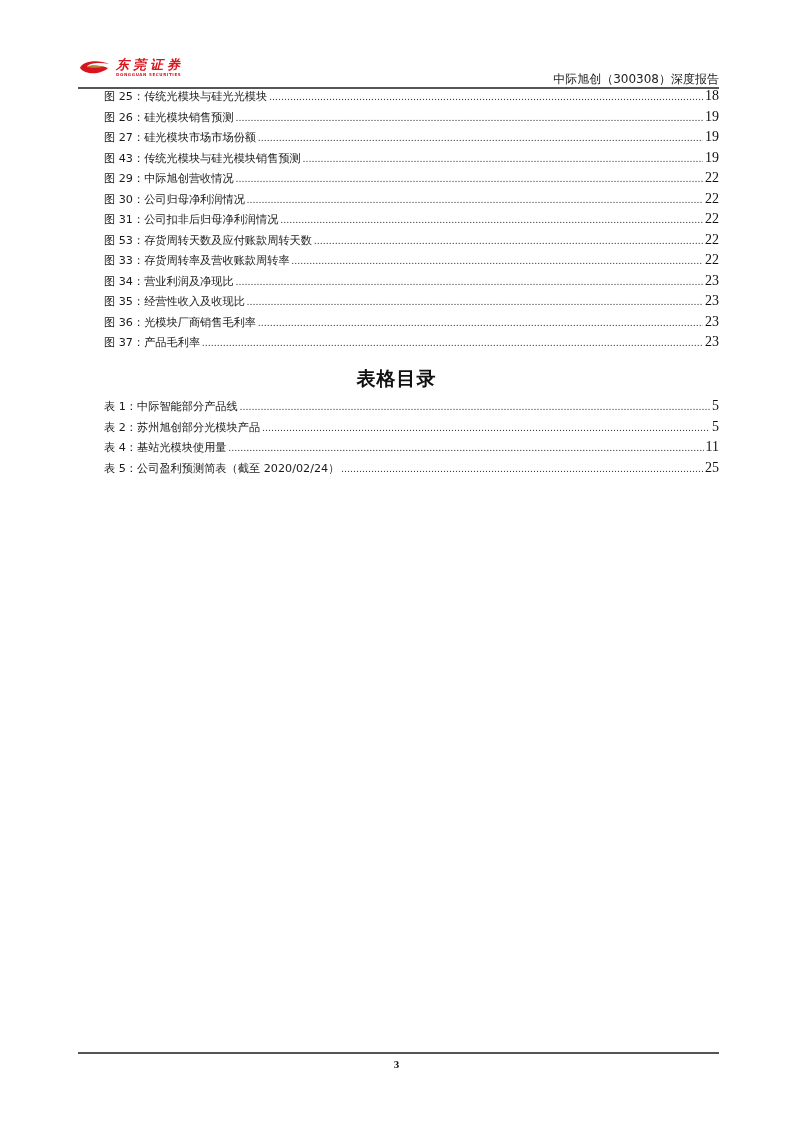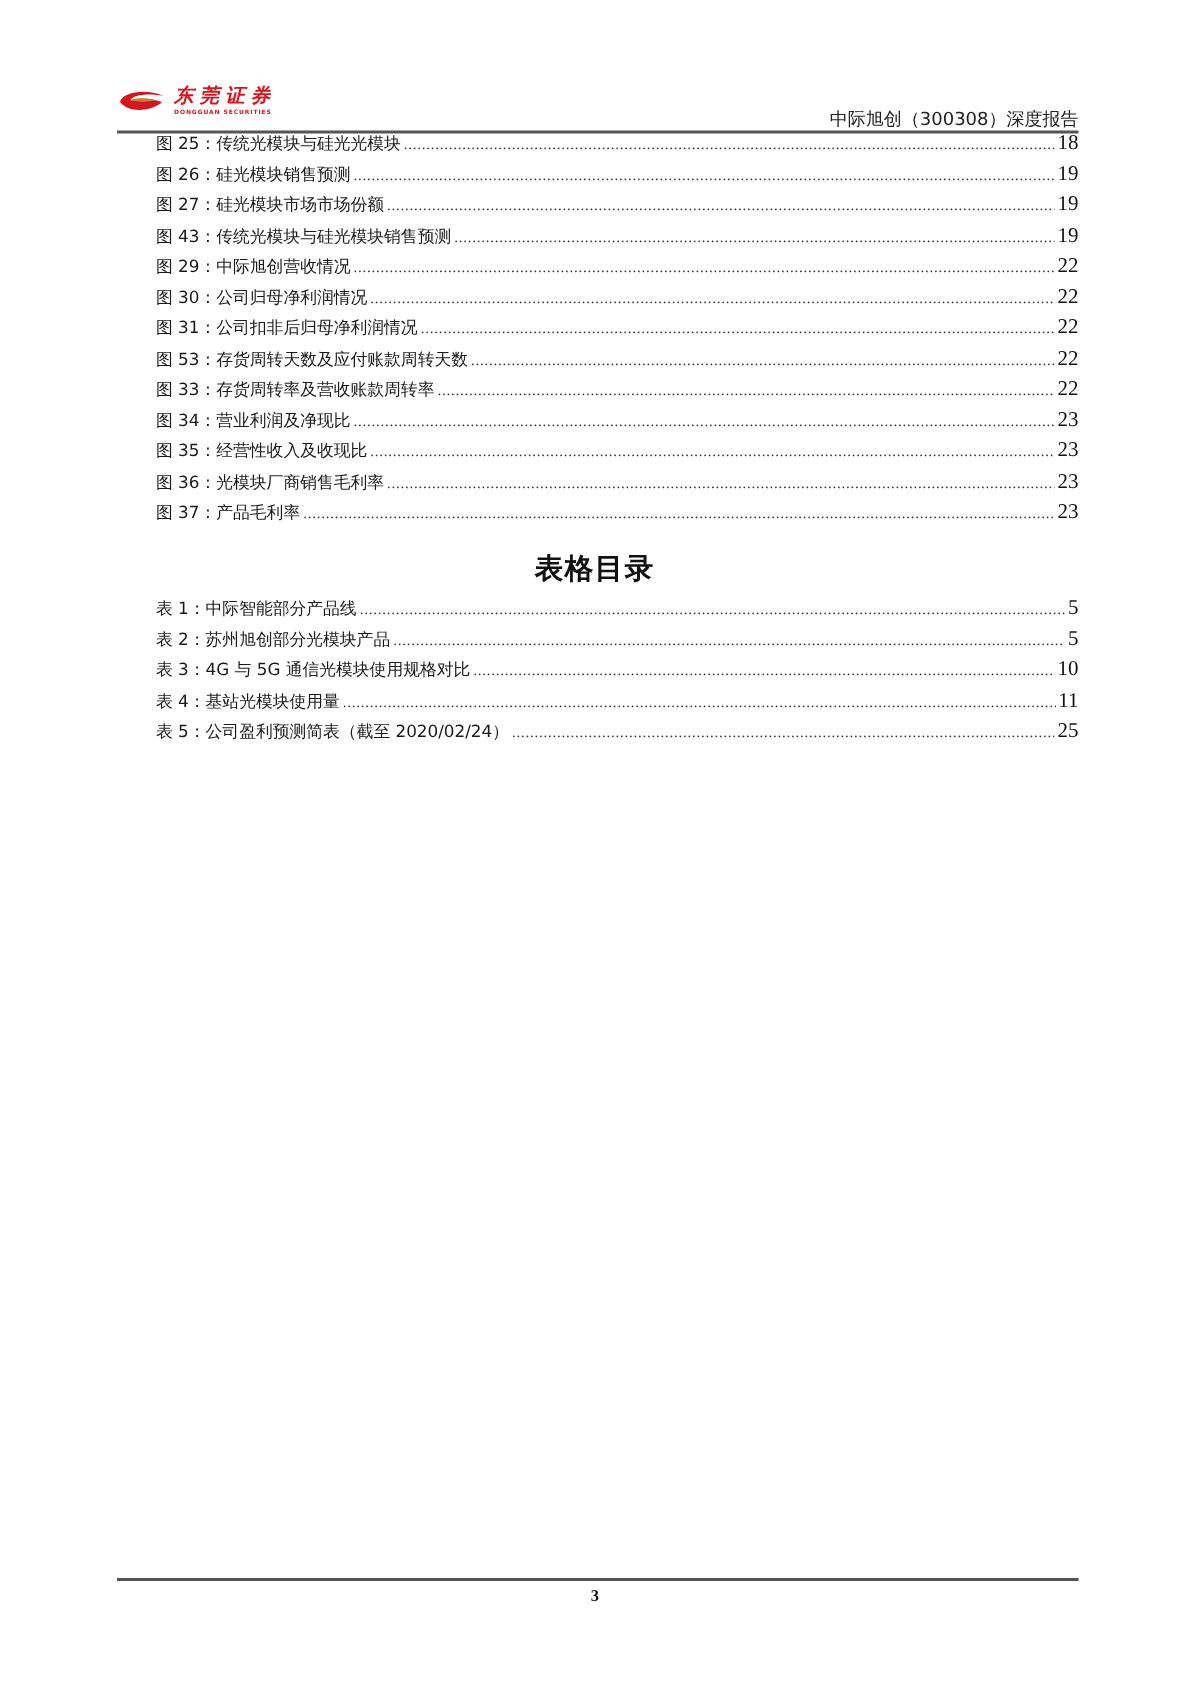--- a/index.html
+++ b/index.html
@@ -119,25 +119,20 @@
       <span class="toc-label">表 1：中际智能部分产品线</span>
       <span class="toc-dots"></span>
       <span class="toc-page">5</span>
     </div>
   <div class="toc-row">
       <span class="toc-label">表 2：苏州旭创部分光模块产品</span>
       <span class="toc-dots"></span>
       <span class="toc-page">5</span>
     </div>
   <div class="toc-row">
-      <span class="toc-label">表 3：4G 与 5G 通信光模块使用规格对比</span>
-      <span class="toc-dots"></span>
-      <span class="toc-page">10</span>
-    </div>
-  <div class="toc-row">
       <span class="toc-label">表 4：基站光模块使用量</span>
       <span class="toc-dots"></span>
       <span class="toc-page">11</span>
     </div>
   <div class="toc-row">
       <span class="toc-label">表 5：公司盈利预测简表（截至 2020/02/24）</span>
       <span class="toc-dots"></span>
       <span class="toc-page">25</span>
     </div>
 </div>

